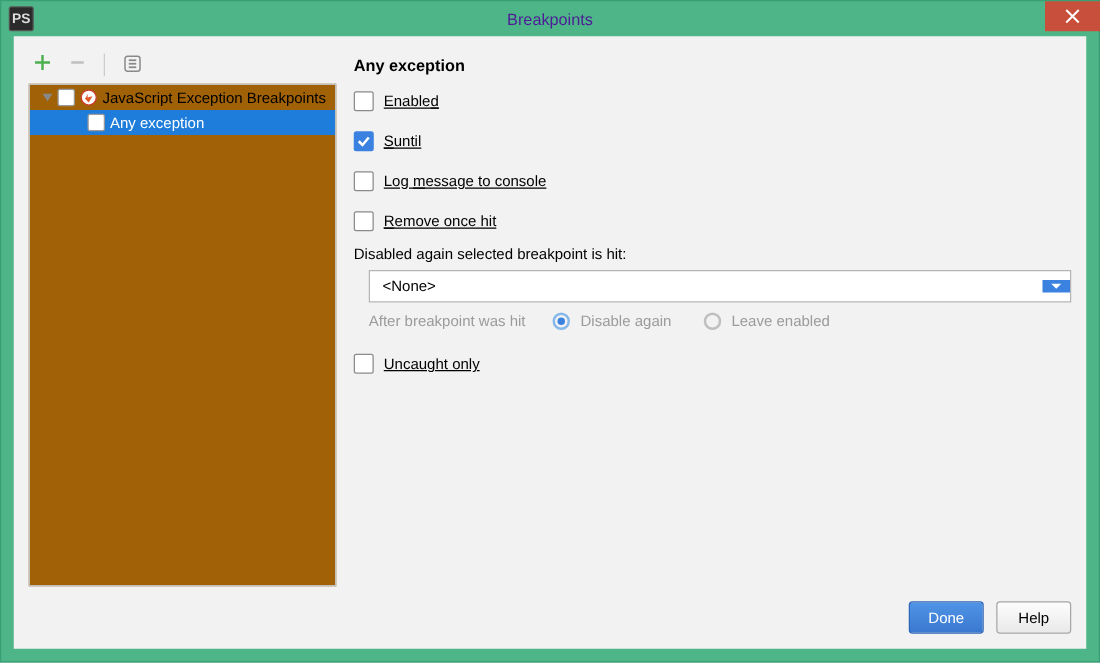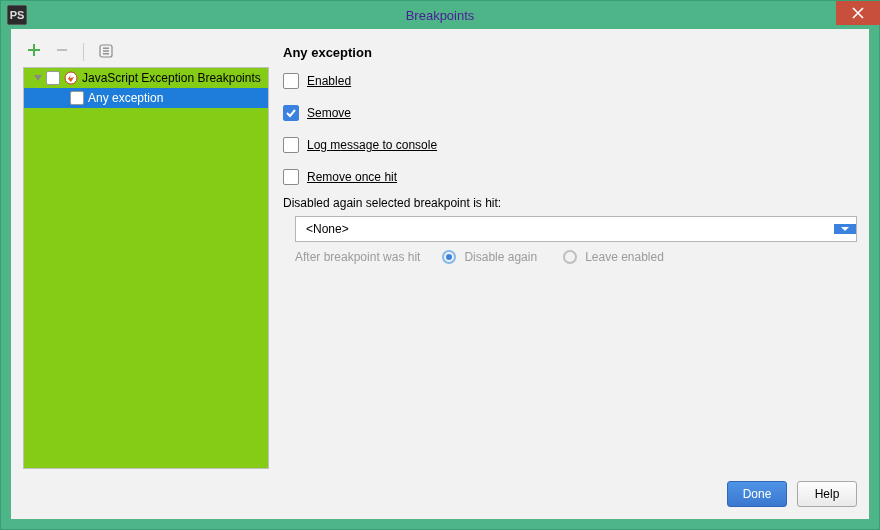--- a/index.html
+++ b/index.html
@@ -44,21 +44,21 @@
   }
   .left-pane {
     width: 246px; display: flex; flex-direction: column;
   }
   .toolbar {
     height: 26px; display: flex; align-items: center; gap: 14px;
     padding: 2px 4px 6px 4px;
   }
   .toolbar .sep { width: 1px; height: 18px; background: #ccc; }
   .tree {
-    flex: 1; background: #84cc16; border: 1px solid #bfbfbf;
+    flex: 1; background: #a16207; border: 1px solid #bfbfbf;
     overflow: auto;
   }
   .tree-row {
     display: flex; align-items: center; height: 20px;
     padding: 0 4px; gap: 4px;
     white-space: nowrap;
   }
   .tree-row.selected {
     background: #1e7dda; color: #fff;
   }
@@ -196,21 +196,21 @@
           </span>
           <span><span>Enable</span><span class="mnemonic">d</span><span></span></span>
         </div>
 
         <div class="opt-row">
           <span class="chk checked">
             <svg width="12" height="12" viewBox="0 0 12 12">
                 <path d="M2 6 L5 9 L10 3" stroke="#fff" stroke-width="2" fill="none"></path>
               </svg>
           </span>
-          <span><span class="mnemonic">S</span><span>emove</span></span>
+          <span><span class="mnemonic">S</span><span>until</span></span>
         </div>
 
         <div class="opt-row">
           <span class="chk">
             
           </span>
           <span><span>Log </span><span class="mnemonic">m</span><span>essage to console</span></span>
         </div>
 
         <div class="opt-row">
@@ -234,20 +234,26 @@
         <div class="radio-row" style="margin-left:12px; margin-top:-2px;">
           <span>After breakpoint was hit</span>
           <span style="width:6px"></span>
           <span class="radio on"></span>
           <span>Disable again</span>
           <span style="width:10px"></span>
           <span class="radio off"></span>
           <span>Leave enabled</span>
         </div>
 
+        <div class="opt-row" style="margin-top:6px;">
+          <span class="chk">
+            
+          </span>
+          <span>Uncaught only</span>
+        </div>
 
       </div>
     </div>
 
     <div class="footer">
       <div class="btn primary">Done</div>
       <div class="btn">Help</div>
     </div>
   </div>
 

